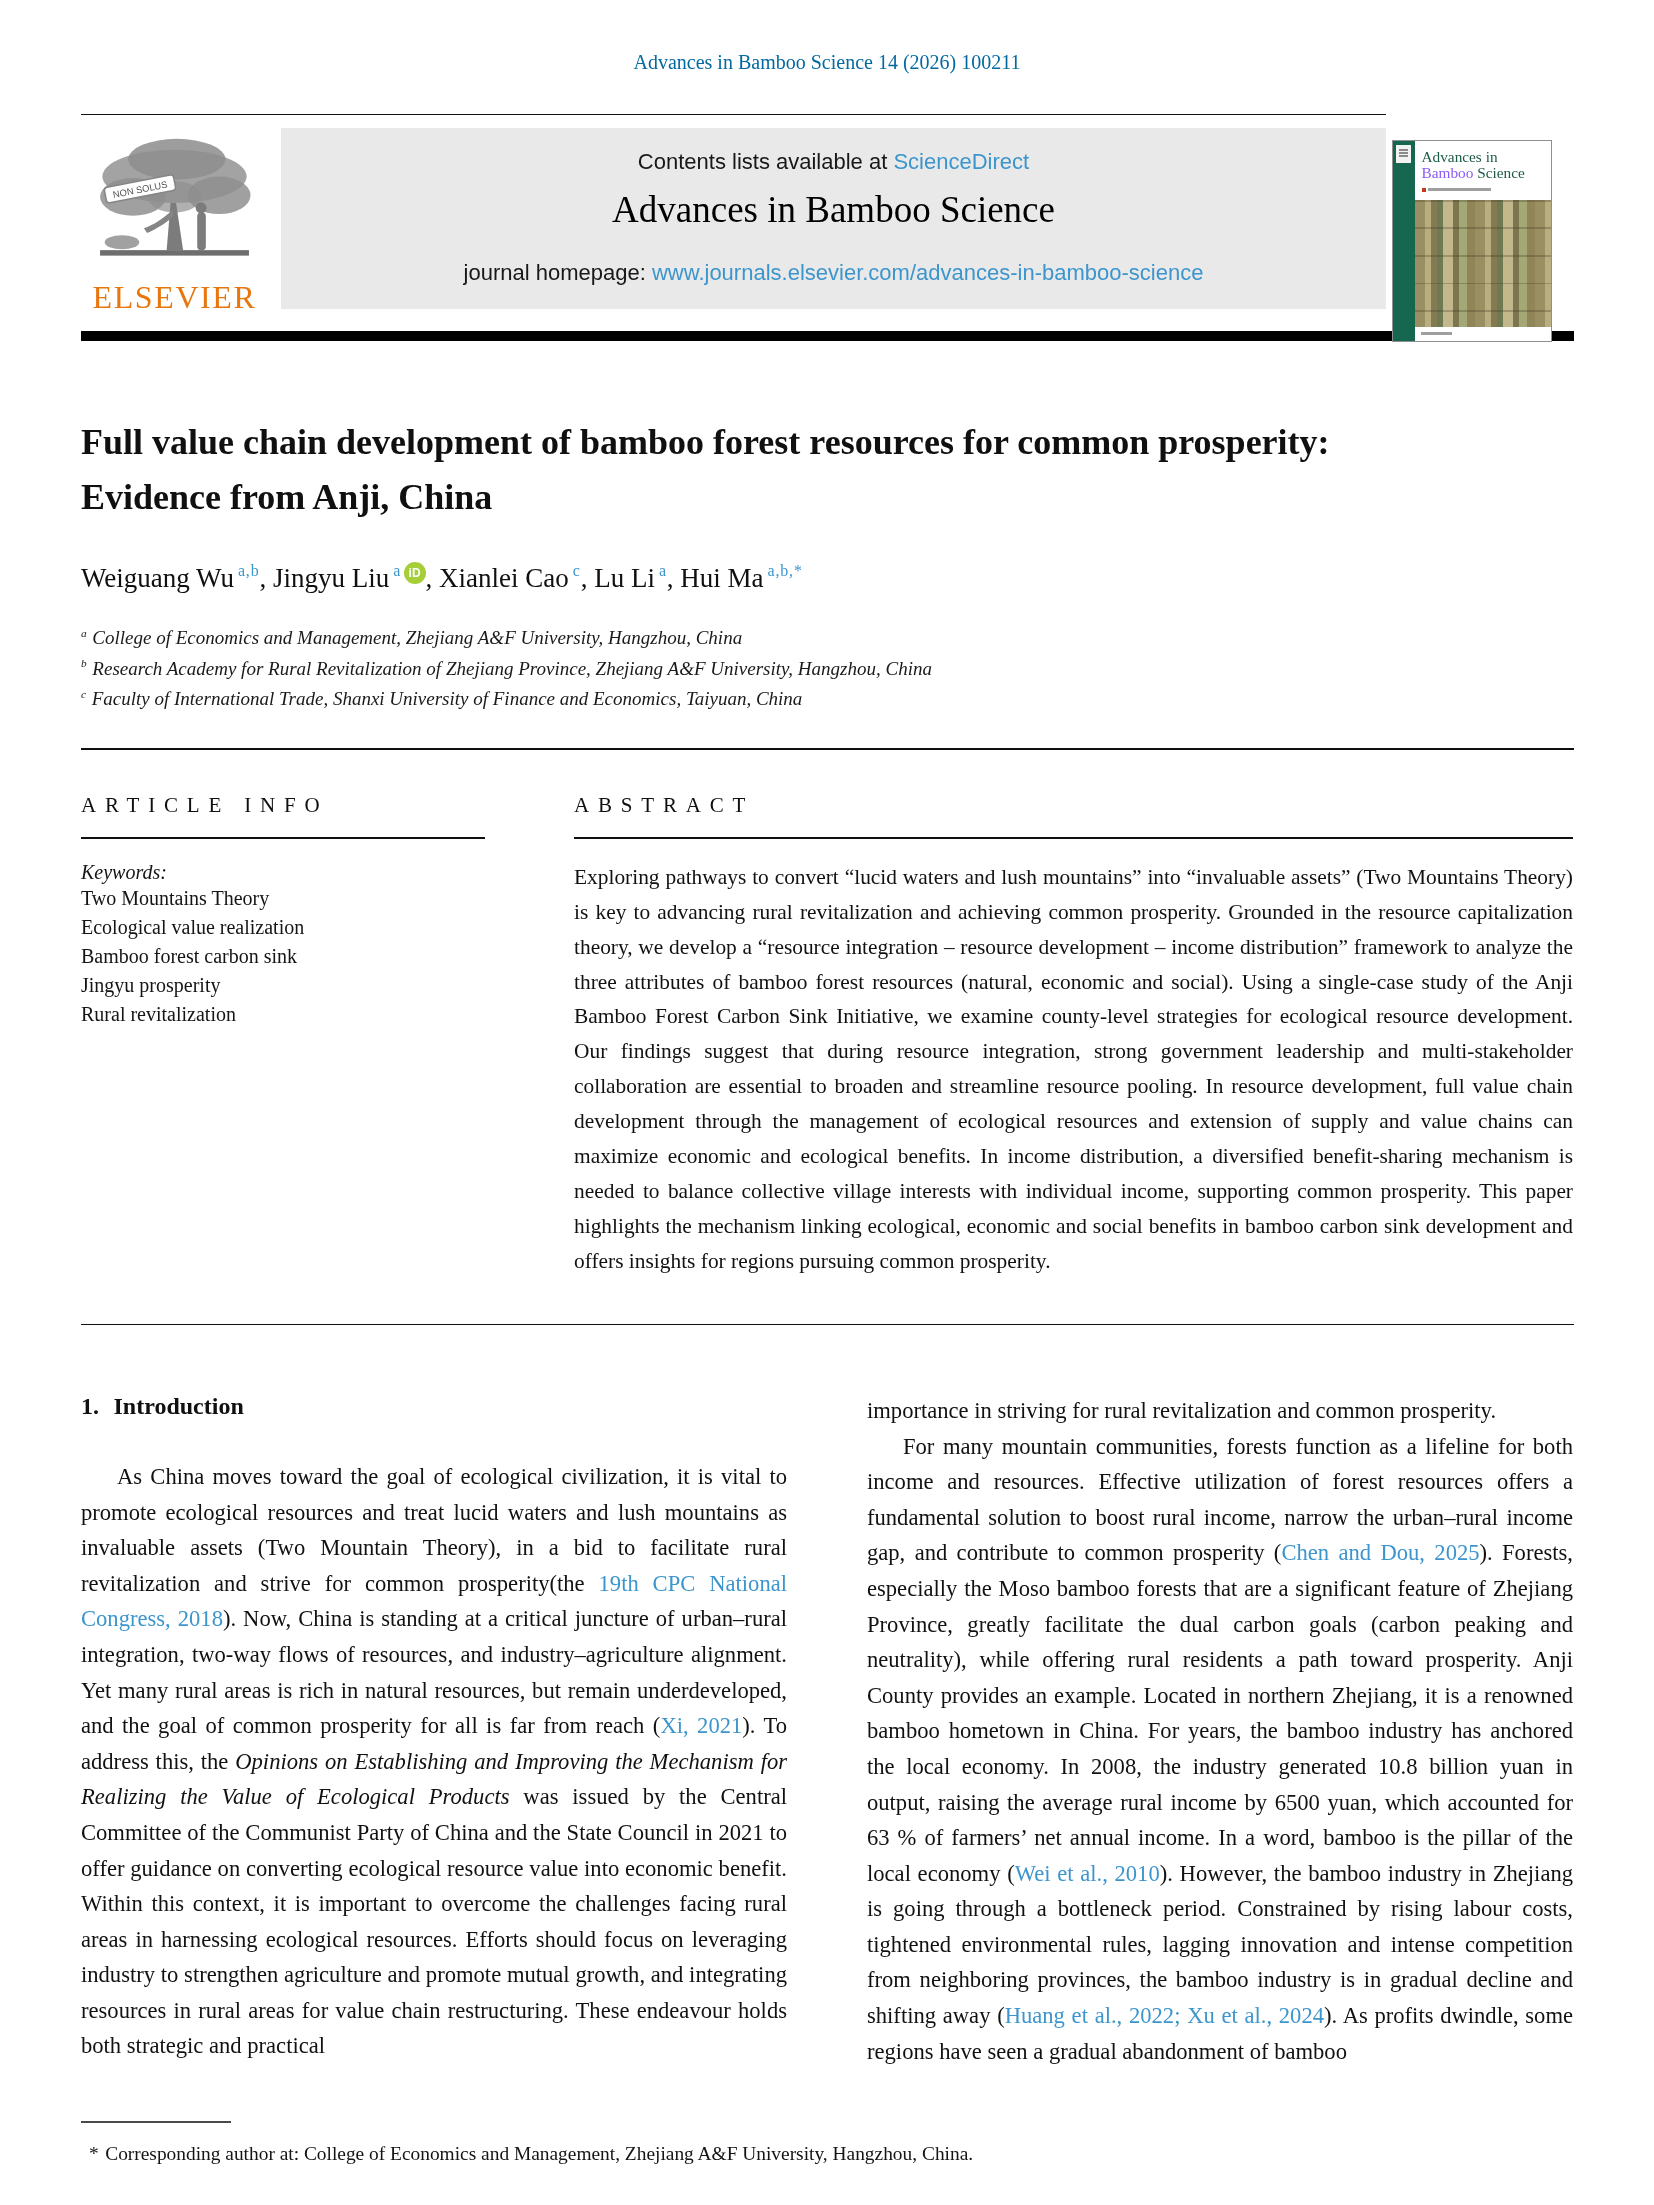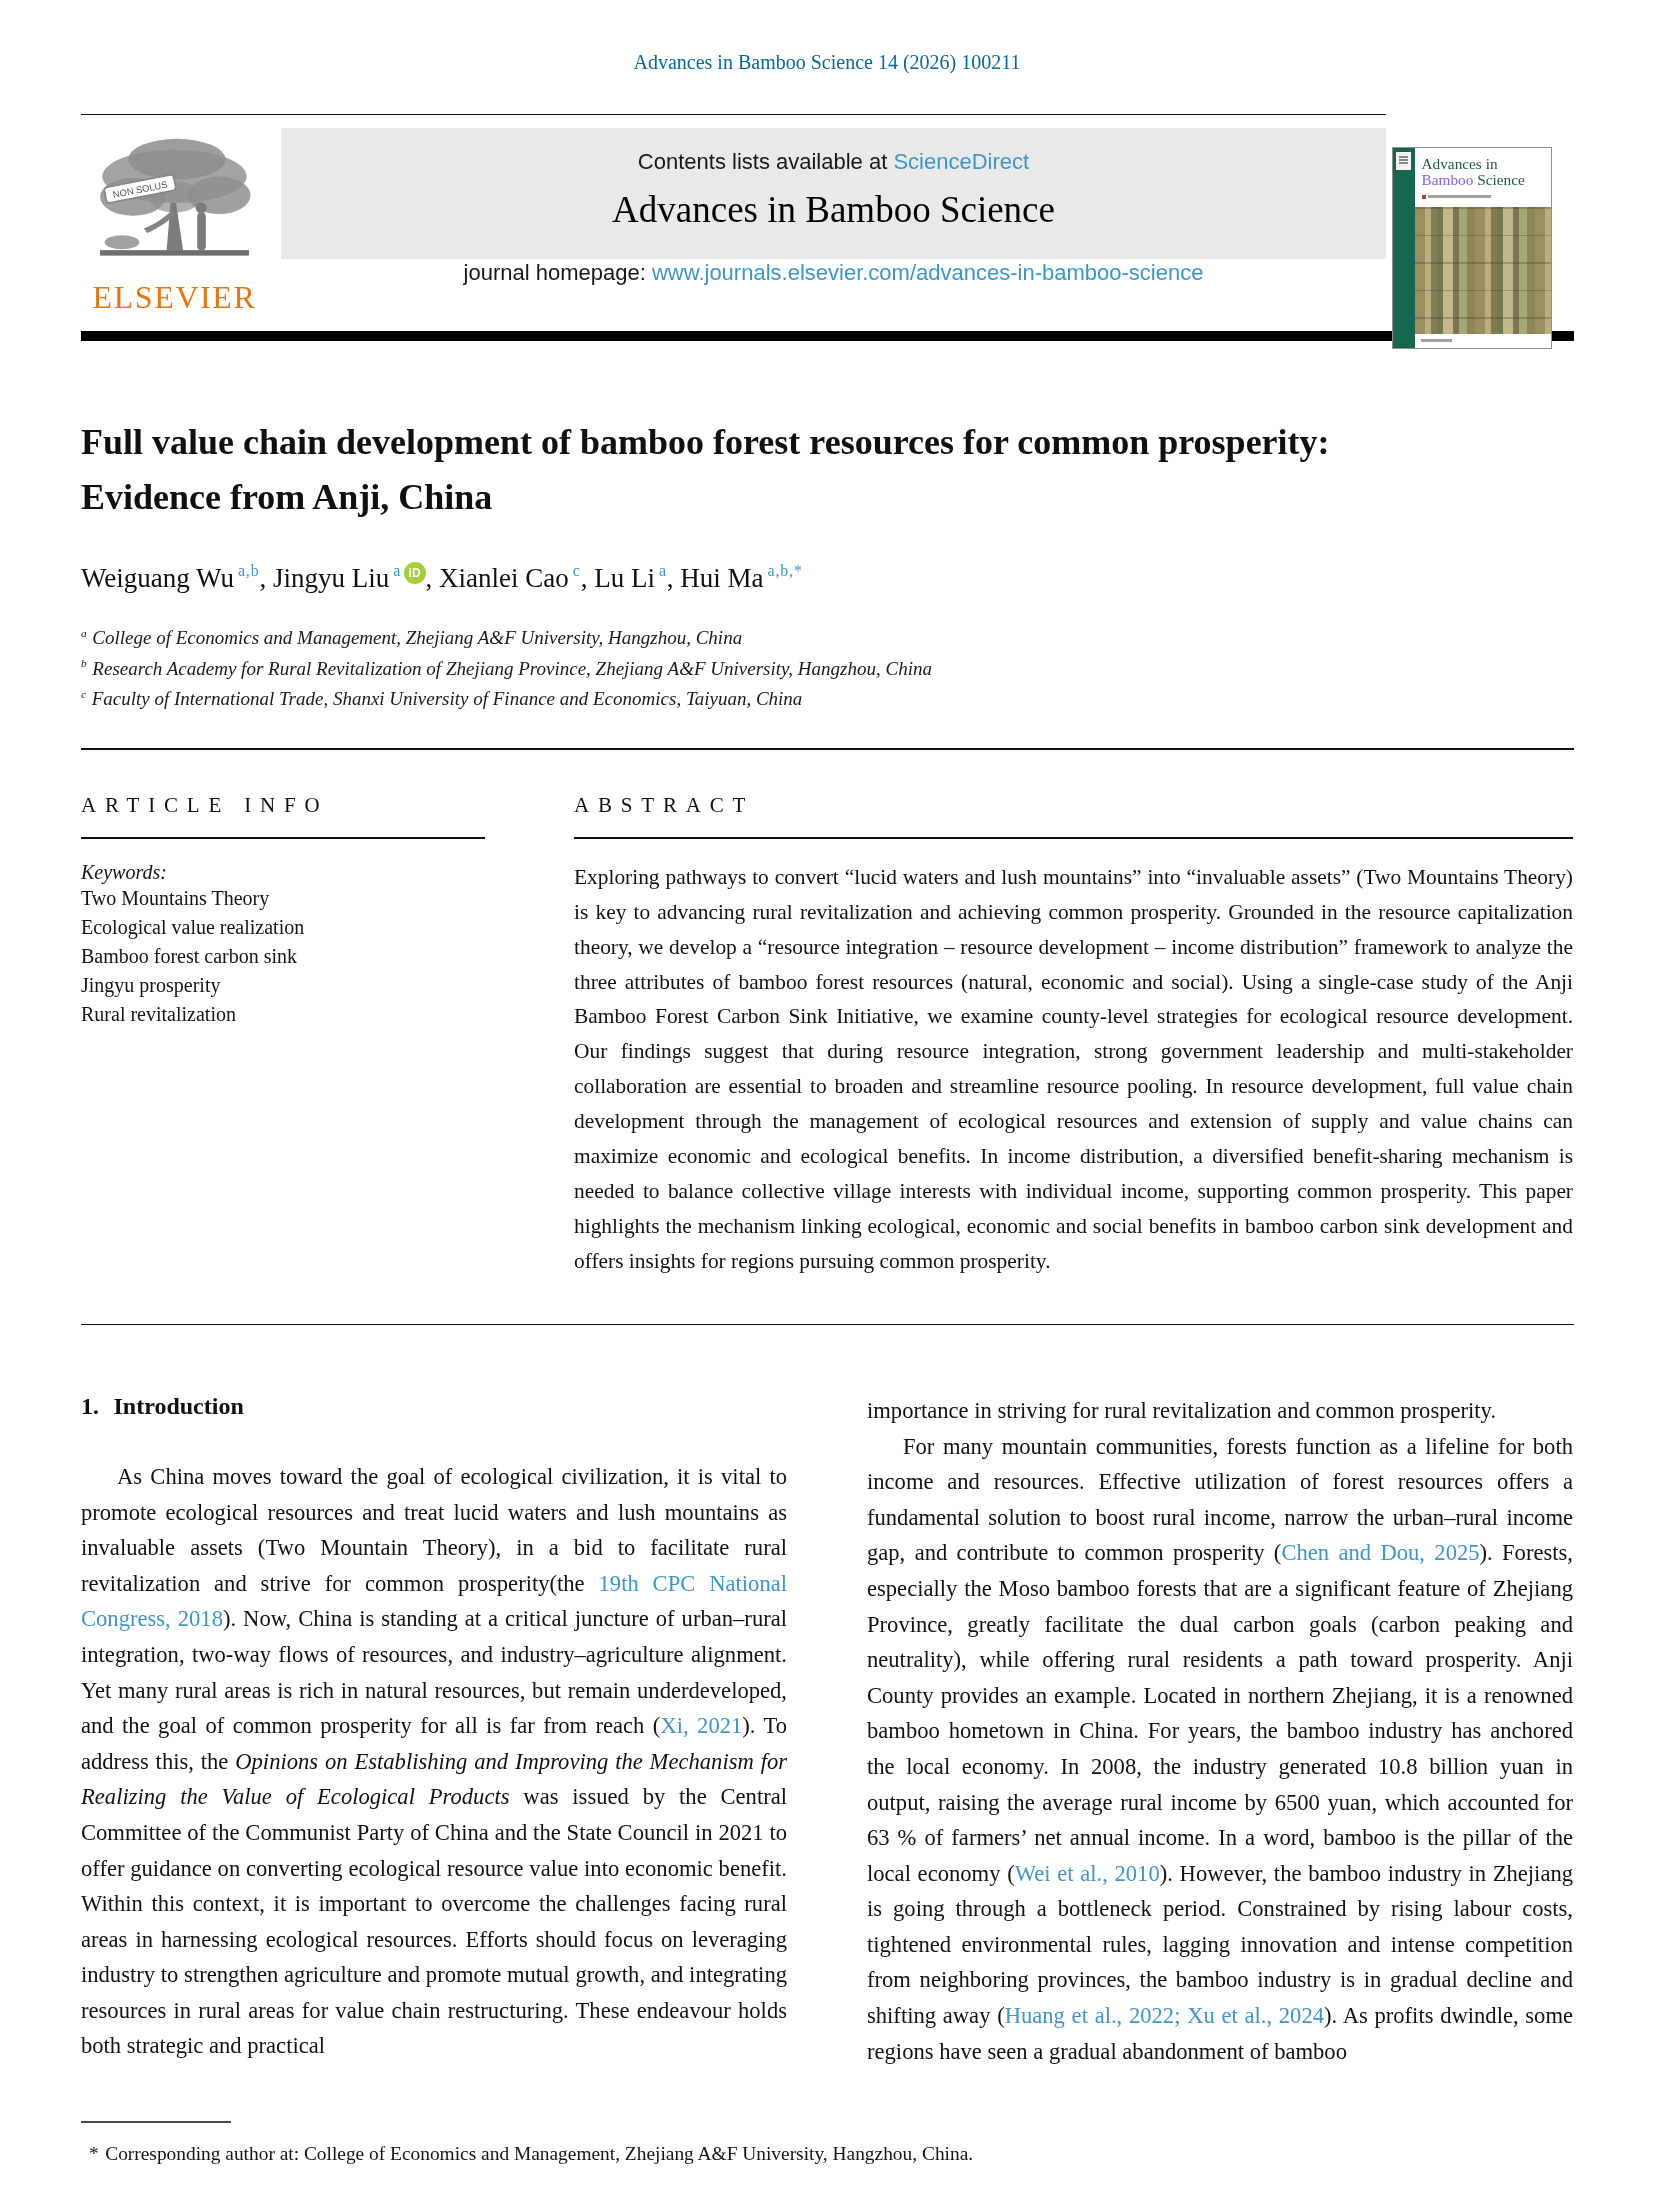--- a/index.html
+++ b/index.html
@@ -13,27 +13,27 @@
   a, .link { color:#3c95cd; text-decoration:none; cursor:pointer; }
 
   
   .citation { padding-top:51px; text-align:center; font-size:20px; color:#0369a1; }
 
   
   .header-row { margin-top:40px; display:flex; }
   .header-main { width:1305px; border-top:1.6px solid #101010; padding-top:13px; display:flex; }
   .logo-block { width:187px; display:flex; flex-direction:column; align-items:center; padding-top:3.2px; }
   .elsevier-word { font-size:32px; color:#e8760e; letter-spacing:1.6px; margin-top:3.2px; }
-  .gray-box { flex:1; background:#e9e9e9; margin-left:13px; height:131px; padding:21px 19.4px 18px; text-align:center; }
+  .gray-box { flex:1; background:#e9e9e9; margin-left:13px; height:181px; padding:21px 19.4px 18px; text-align:center; }
   .contents-line { font-size:22px; color:#181818; }
   .journal-name { font-size:37px; margin-top:13px; color:#000000;font-family:Liberation Serif, serif; }
   .homepage-line { font-size:22px; margin-top:29px; color:#181818; }
 
   
-  .cover { position:absolute; top:147px; right:102px; width:160px; height:202px;
+  .cover { position:absolute; top:140px; right:102px; width:160px; height:202px;
            background:#fff; border:0.8px solid #8f8f8f; display:flex; }
   .cover-strip { width:22px; background:#15674f; position:relative; }
   .cover-mark { position:absolute; top:4px; left:3.2px; width:15.3px; height:18px; background:#f2f2f2;
                 display:flex; align-items:center; justify-content:center; }
   .cover-mark-glyph { width:9px; height:9.7px; background:
       repeating-linear-gradient(180deg,#8a8a8a 0 1.6px,#f2f2f2 1.6px 3.2px); }
   .cover-body { flex:1; display:flex; flex-direction:column; }
   .cover-head { padding:8px 6.5px 4.8px; }
   .cover-title-1 { font-size:15.3px; color:#1d5c44; line-height:1.05; }
   .cover-title-2 { font-size:15.3px; line-height:1.1; }

